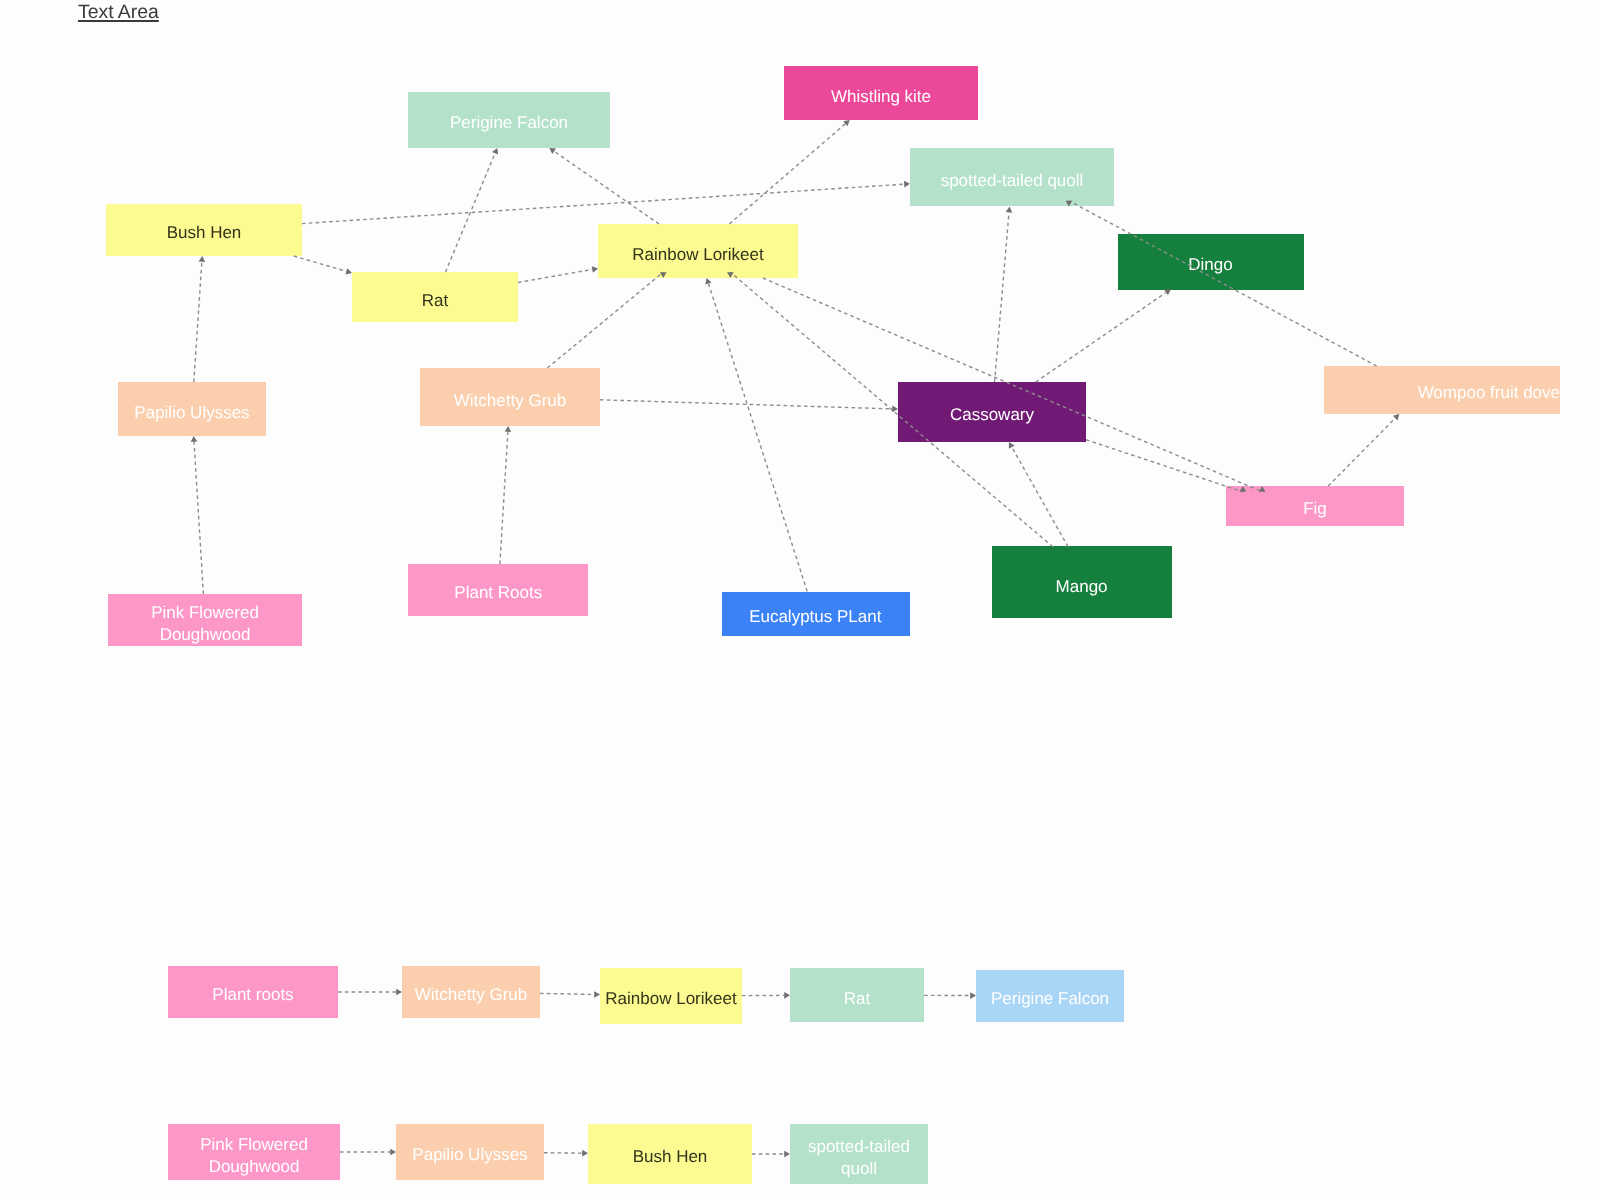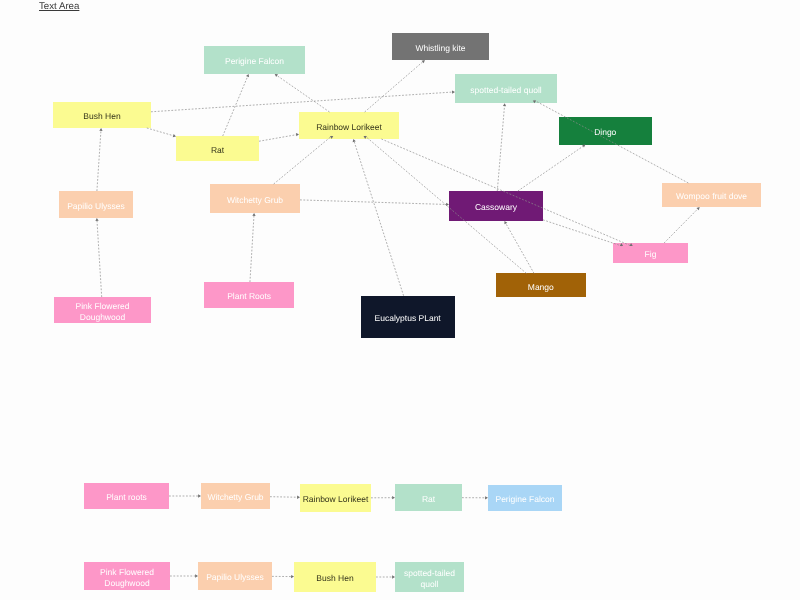--- a/index.html
+++ b/index.html
@@ -19,21 +19,21 @@
 </style>
 </head>
 <body>
 
 <div id="canvas" style="background: rgb(253, 253, 253);">
   <div class="text-area-label" style="color: rgb(58, 58, 58); text-align: right;">Text Area</div>
   <div id="food-web-nodes">
       <div class="node" style="left: 204px; top: 46px; width: 101px; height: 28px; background: rgb(179, 225, 202); color: rgb(255, 255, 255);">
         <span class="node-label">Perigine Falcon</span>
       </div>
-      <div class="node" style="left: 392px; top: 33px; width: 97px; height: 27px; background: #737373; color: rgb(255, 255, 255);">
+      <div class="node" style="left: 392px; top: 33px; width: 97px; height: 27px; background: #ec4899; color: rgb(255, 255, 255);">
         <span class="node-label">Whistling kite</span>
       </div>
       <div class="node" style="left: 455px; top: 73.8px; width: 102px; height: 29.5px; background: rgb(179, 225, 202); color: rgb(255, 255, 255);">
         <span class="node-label">spotted-tailed quoll</span>
       </div>
       <div class="node" style="left: 558.5px; top: 117.4px; width: 93.5px; height: 27.2px; background: #15803d; color: rgb(255, 255, 255);">
         <span class="node-label">Dingo</span>
       </div>
       <div class="node" style="left: 53px; top: 102px; width: 98px; height: 26px; background: rgb(251, 251, 145); color: rgb(51, 51, 26);">
         <span class="node-label">Bush Hen</span>
@@ -46,36 +46,36 @@
       </div>
       <div class="node" style="left: 59px; top: 191px; width: 74px; height: 27px; background: rgb(251, 207, 174); color: rgb(255, 255, 255);">
         <span class="node-label">Papilio Ulysses</span>
       </div>
       <div class="node" style="left: 210px; top: 184px; width: 90px; height: 29px; background: rgb(251, 207, 174); color: rgb(255, 255, 255);">
         <span class="node-label">Witchetty Grub</span>
       </div>
       <div class="node" style="left: 449px; top: 191px; width: 94px; height: 30px; background: #701a75; color: rgb(255, 255, 255);">
         <span class="node-label">Cassowary</span>
       </div>
-      <div class="node" style="left: 662px; top: 183px; width: 99px; height: 24px; background: rgb(251, 207, 174); color: rgb(255, 255, 255);">
+      <div class="node" style="left: 662px; top: 183px; width: 118px; height: 24px; background: rgb(251, 207, 174); color: rgb(255, 255, 255); text-align: right;">
         <span class="node-label">Wompoo fruit dove</span>
       </div>
-      <div class="node" style="left: 613px; top: 243px; width: 75px; height: 19.5px; background: rgb(253, 151, 200); color: rgb(255, 255, 255);">
+      <div class="node" style="left: 613px; top: 243px; width: 89px; height: 19.5px; background: rgb(253, 151, 200); color: rgb(255, 255, 255);">
         <span class="node-label">Fig</span>
       </div>
-      <div class="node" style="left: 495.8px; top: 273.4px; width: 90px; height: 24px; background: #a16207; color: rgb(255, 255, 255);">
+      <div class="node" style="left: 495.8px; top: 273.4px; width: 90px; height: 36px; background: #15803d; color: rgb(255, 255, 255);">
         <span class="node-label">Mango</span>
       </div>
       <div class="node" style="left: 204.3px; top: 282px; width: 89.7px; height: 26px; background: rgb(253, 151, 200); color: rgb(255, 255, 255);">
         <span class="node-label">Plant Roots</span>
       </div>
       <div class="node" style="left: 54px; top: 297px; width: 97px; height: 26px; background: rgb(253, 151, 200); color: rgb(255, 255, 255);">
         <span class="node-label">Pink Flowered Doughwood</span>
       </div>
-      <div class="node" style="left: 360.5px; top: 295.7px; width: 94.3px; height: 42px; background: #0f172a; color: rgb(255, 255, 255);">
+      <div class="node" style="left: 360.5px; top: 295.7px; width: 94.3px; height: 22px; background: #3b82f6; color: rgb(255, 255, 255);">
         <span class="node-label">Eucalyptus PLant</span>
       </div>
     </div>
   <svg class="edge-layer" id="food-web-edges" viewBox="0 0 800 600" width="800" height="600">
       <g>
         <line class="edge-line" stroke="#8c8c8c" x1="101.70" y1="297.00" x2="97.01" y2="220.89"></line>
         <polygon fill="#6f6f6f" points="96.83,218.00 98.66,220.79 95.36,221.00"></polygon>
       </g>
       <g>
         <line class="edge-line" stroke="#8c8c8c" x1="96.91" y1="191.00" x2="100.93" y2="130.89"></line>

